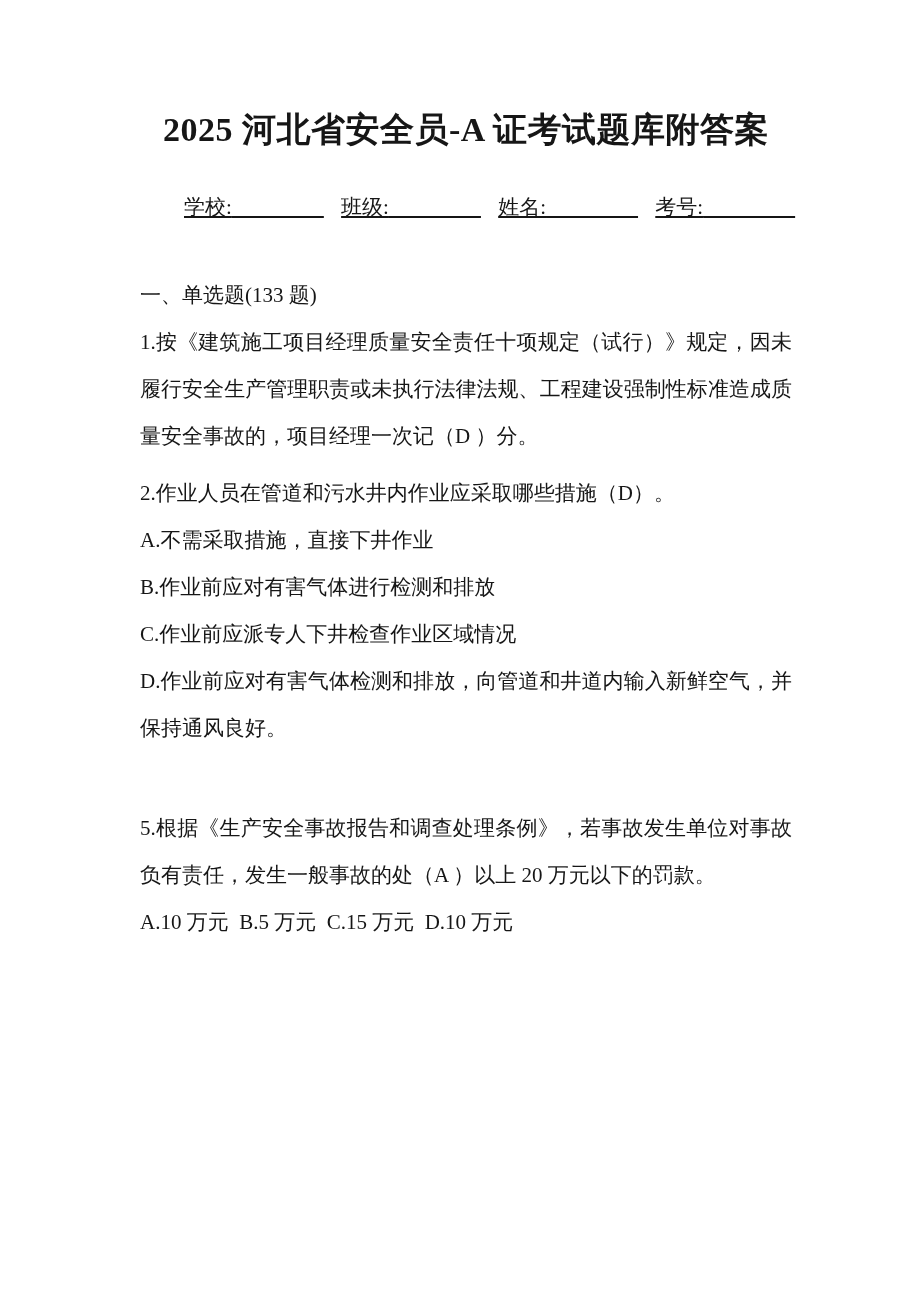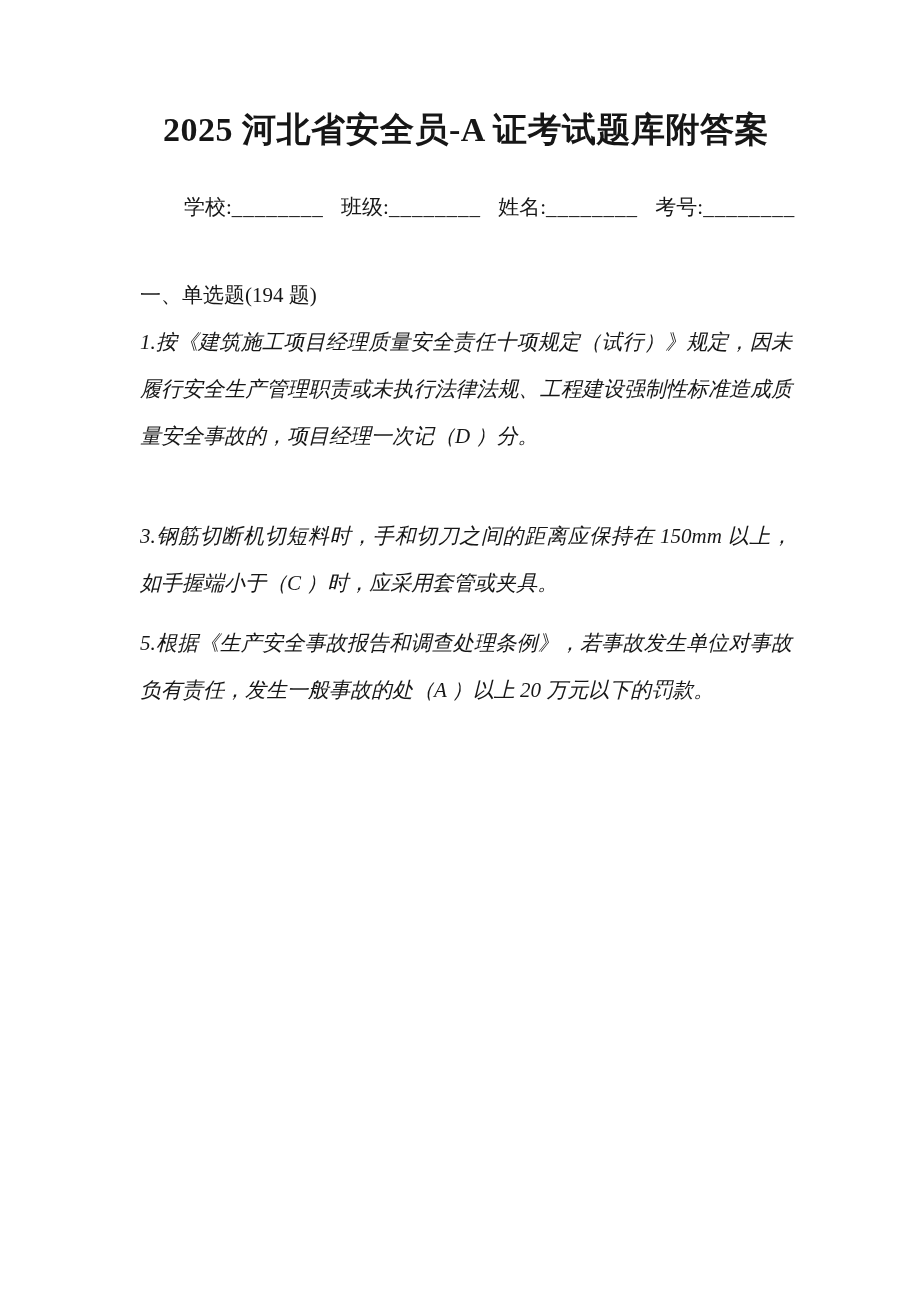--- a/index.html
+++ b/index.html
@@ -28,35 +28,34 @@
     text-align: center;
     letter-spacing: 0.5px;
     white-space: nowrap;
   }
   .header-line {
     margin: 38px 0 0 44px;
     font-size: 21px;
     line-height: 30px;
     white-space: nowrap;
   }
-  .field { margin-right: 12px; }
+  .field { margin-right: 12px; text-decoration: underline; }
   .field:last-child { margin-right: 0; }
   .field .blank { letter-spacing: 1px; }
   .section-heading {
     margin: 50px 0 0 0;
     font-size: 21px;
     line-height: 47px;
     font-weight: 400;
   }
   .q-text, .opt {
     margin: 0;
     font-size: 21px;
     line-height: 47px;
     white-space: pre-wrap;
-    font-style: italic;
   }
   .q-text { text-align: justify; }
   .question { margin: 0; }
   .question.q2 { margin-top: 10px; }
   .question.q3 { margin-top: 53px; }
   .question.q3 .opt { margin-top: -8px; }
   .question.q4 { margin-top: 13px; }
 </style>
 </head>
 <body>
@@ -66,29 +65,36 @@
 
     <h1 class="title">2025 河北省安全员-A 证考试题库附答案</h1>
 
     <p class="header-line">
       <span class="field"><span>学校:</span><span class="blank">________</span></span>
       <span class="field"><span>班级:</span><span class="blank">________</span></span>
       <span class="field"><span>姓名:</span><span class="blank">________</span></span>
       <span class="field"><span>考号:</span><span class="blank">________</span></span>
     </p>
 
-    <p class="section-heading">一、单选题(194 题)</p>
+    <p class="section-heading">一、单选题(133 题)</p>
 
     <div class="question q1">
       <p class="q-text">1.按《建筑施工项目经理质量安全责任十项规定（试行）》规定，因未履行安全生产管理职责或未执行法律法规、工程建设强制性标准造成质量安全事故的，项目经理一次记（D ）分。</p>
     </div>
 
+    <div class="question q2">
+      <p class="q-text">2.作业人员在管道和污水井内作业应采取哪些措施（D）。</p>
+      <p class="opt">A.不需采取措施，直接下井作业</p>
+      <p class="opt">B.作业前应对有害气体进行检测和排放</p>
+      <p class="opt">C.作业前应派专人下井检查作业区域情况</p>
+      <p class="opt q-text">D.作业前应对有害气体检测和排放，向管道和井道内输入新鲜空气，并保持通风良好。</p>
+    </div>
 
     <div class="question q3">
-      <p class="q-text">3.钢筋切断机切短料时，手和切刀之间的距离应保持在 150mm 以上，如手握端小于（C ）时，应采用套管或夹具。</p>
     </div>
 
     <div class="question q4">
       <p class="q-text">5.根据《生产安全事故报告和调查处理条例》，若事故发生单位对事故负有责任，发生一般事故的处（A ）以上 20 万元以下的罚款。</p>
+      <p class="opt">A.10 万元  B.5 万元  C.15 万元  D.10 万元</p>
     </div>
 
   </div>
 </div>
 
 </body></html>

